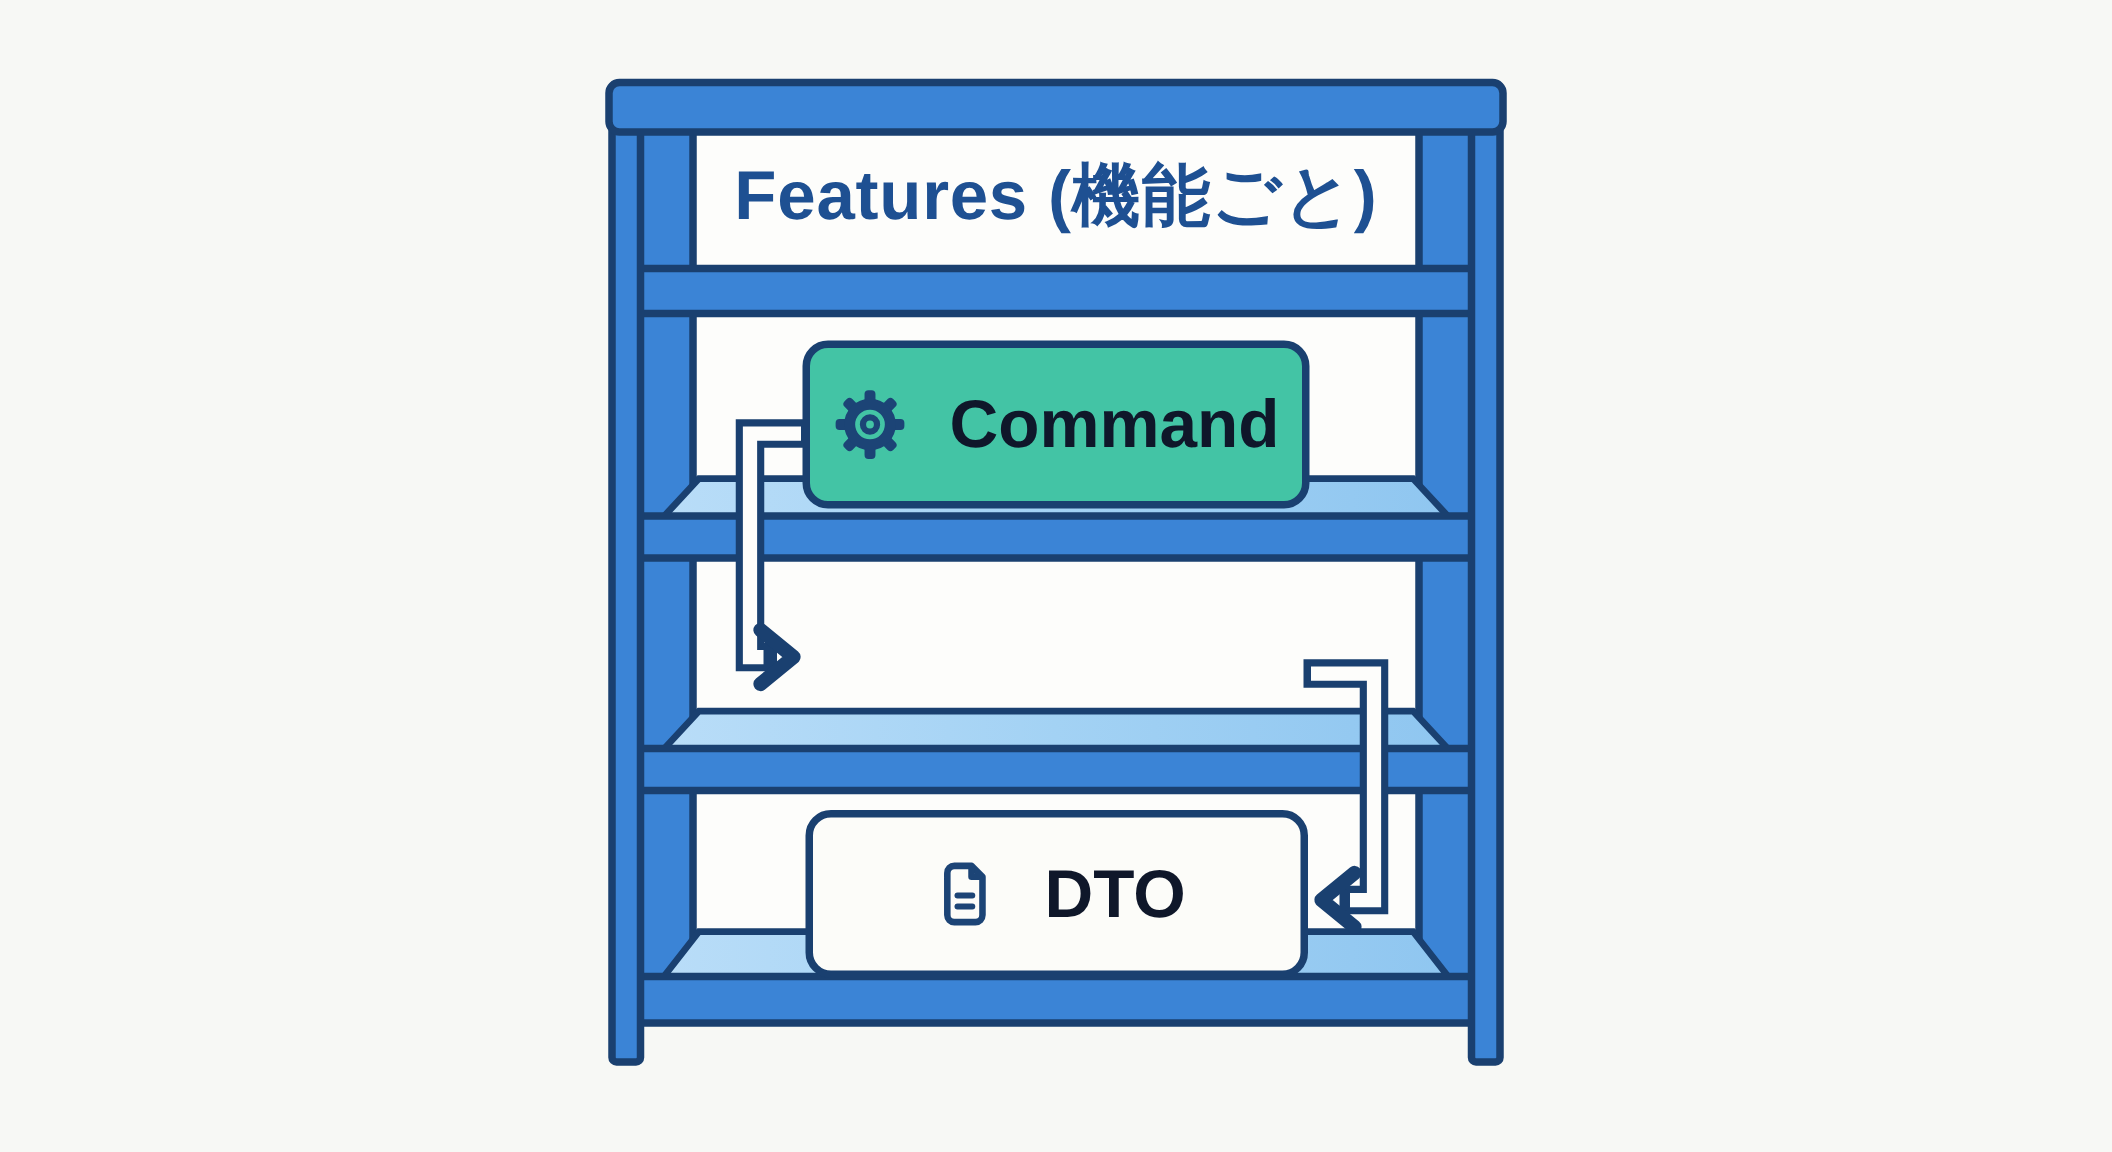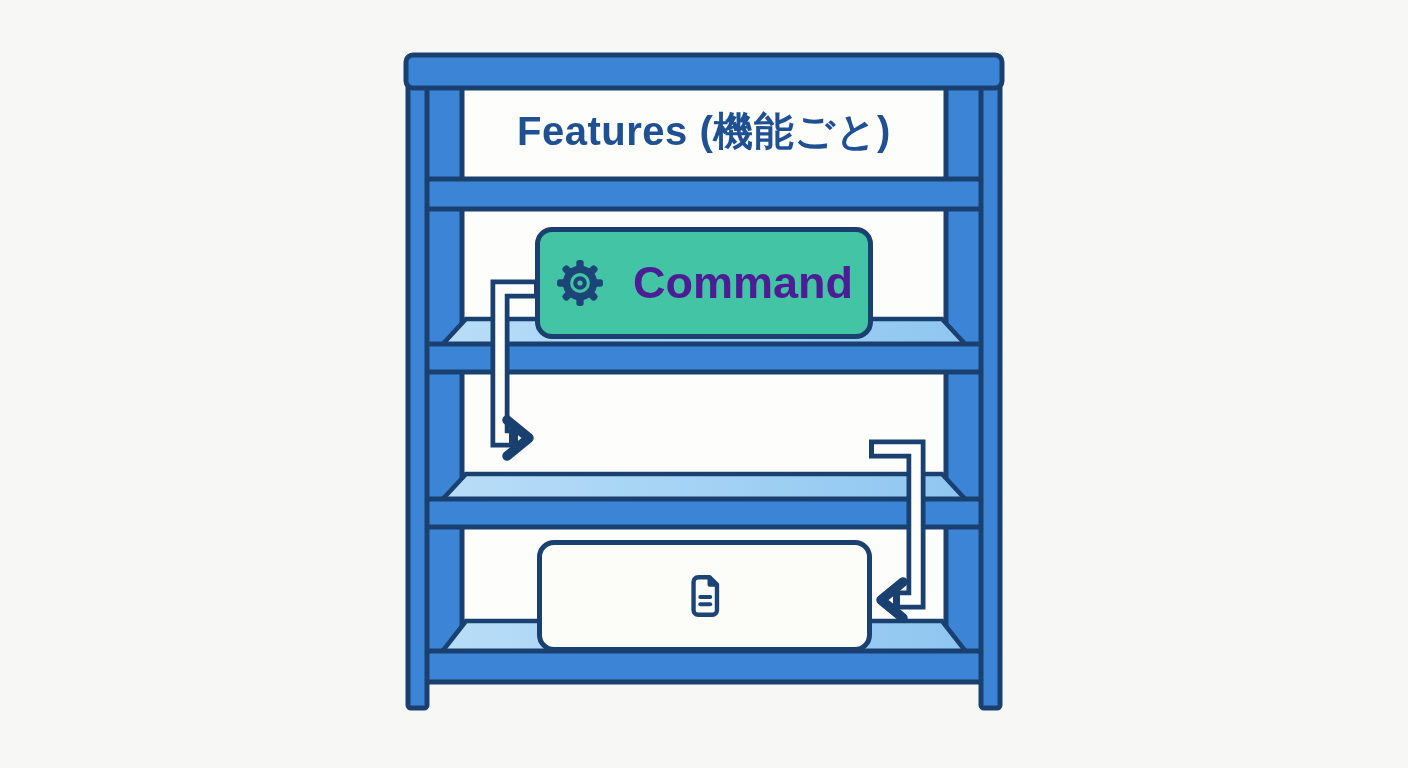--- a/index.html
+++ b/index.html
@@ -26,40 +26,40 @@
   .shelf-top  { fill: url(#shelfGrad); stroke: #1a4070; stroke-width: 4.5; }
   .interior   { fill: #fdfdfb; }
 
   .diagram-title {
     position: absolute;
     left: 466px; top: 84px;
     width: 476px; height: 94px;
     display: flex;
     align-items: center;
     justify-content: center;
-    font-size: 40px;
+    font-size: 46px;
     font-weight: bold;
     letter-spacing: 0.5px;
     color: #1e5092;
     white-space: nowrap;
     z-index: 3;
   }
 
   .node-box {
     position: absolute;
     box-sizing: border-box;
     border: 5px solid #1a4070;
     border-radius: 17px;
     display: flex;
     align-items: center;
     justify-content: center;
     gap: 28px;
     font-size: 45px;
     font-weight: bold;
-    color: #4c1d95;
+    color: #0f172a;
     z-index: 4;
   }
   .node-box .icon { color: #1c4476; display: inline-flex; }
   .box-command { left: 535px; top: 227px; width: 338px; height: 112px; background: #43c4a5; }
   .box-query   { left: 536px; top: 384px; width: 337px; height: 113px; background: #a6d3f4; }
   .box-dto     { left: 537px; top: 540px; width: 335px; height: 112px; background: #fcfcf9; }
 
   .connector-layer { z-index: 5; pointer-events: none; }
   .pipe-base { fill: none; stroke: #1a4070; stroke-width: 19; }
   .pipe-core { fill: none; stroke: #fdfdfb; stroke-width: 9.5; }
@@ -124,20 +124,21 @@
 
   <div class="node-box box-dto">
     <span class="icon">
       <svg width="50" height="50" viewBox="0 0 48 48">
         <path d="M28.5 6 H17.5 A4.5 4.5 0 0 0 13 10.5 V37.5 A4.5 4.5 0 0 0 17.5 42 H31 A4.5 4.5 0 0 0 35.5 37.5 V13 Z" fill="none" stroke="currentColor" stroke-width="4.2" stroke-linejoin="round"></path>
         <path d="M28.5 6 V13 H35.5" fill="none" stroke="currentColor" stroke-width="4.2" stroke-linejoin="round"></path>
         <line x1="19.5" y1="25" x2="29" y2="25" stroke="currentColor" stroke-width="3.8" stroke-linecap="round"></line>
         <line x1="19.5" y1="32" x2="29" y2="32" stroke="currentColor" stroke-width="3.8" stroke-linecap="round"></line>
       </svg>
     </span>
+    <span>DTO</span>
   </div>
 
   <svg class="layer connector-layer" viewBox="0 0 1408 768" aria-hidden="true">
 
     <g>
       <path class="pipe-base" d="M539,289 H500 V438 H518"></path>
       <path class="pipe-core" d="M534,289 H500 V438 H509"></path>
       <polyline class="pipe-head" points="507,420 529,438 507,456"></polyline>
     </g>
 

